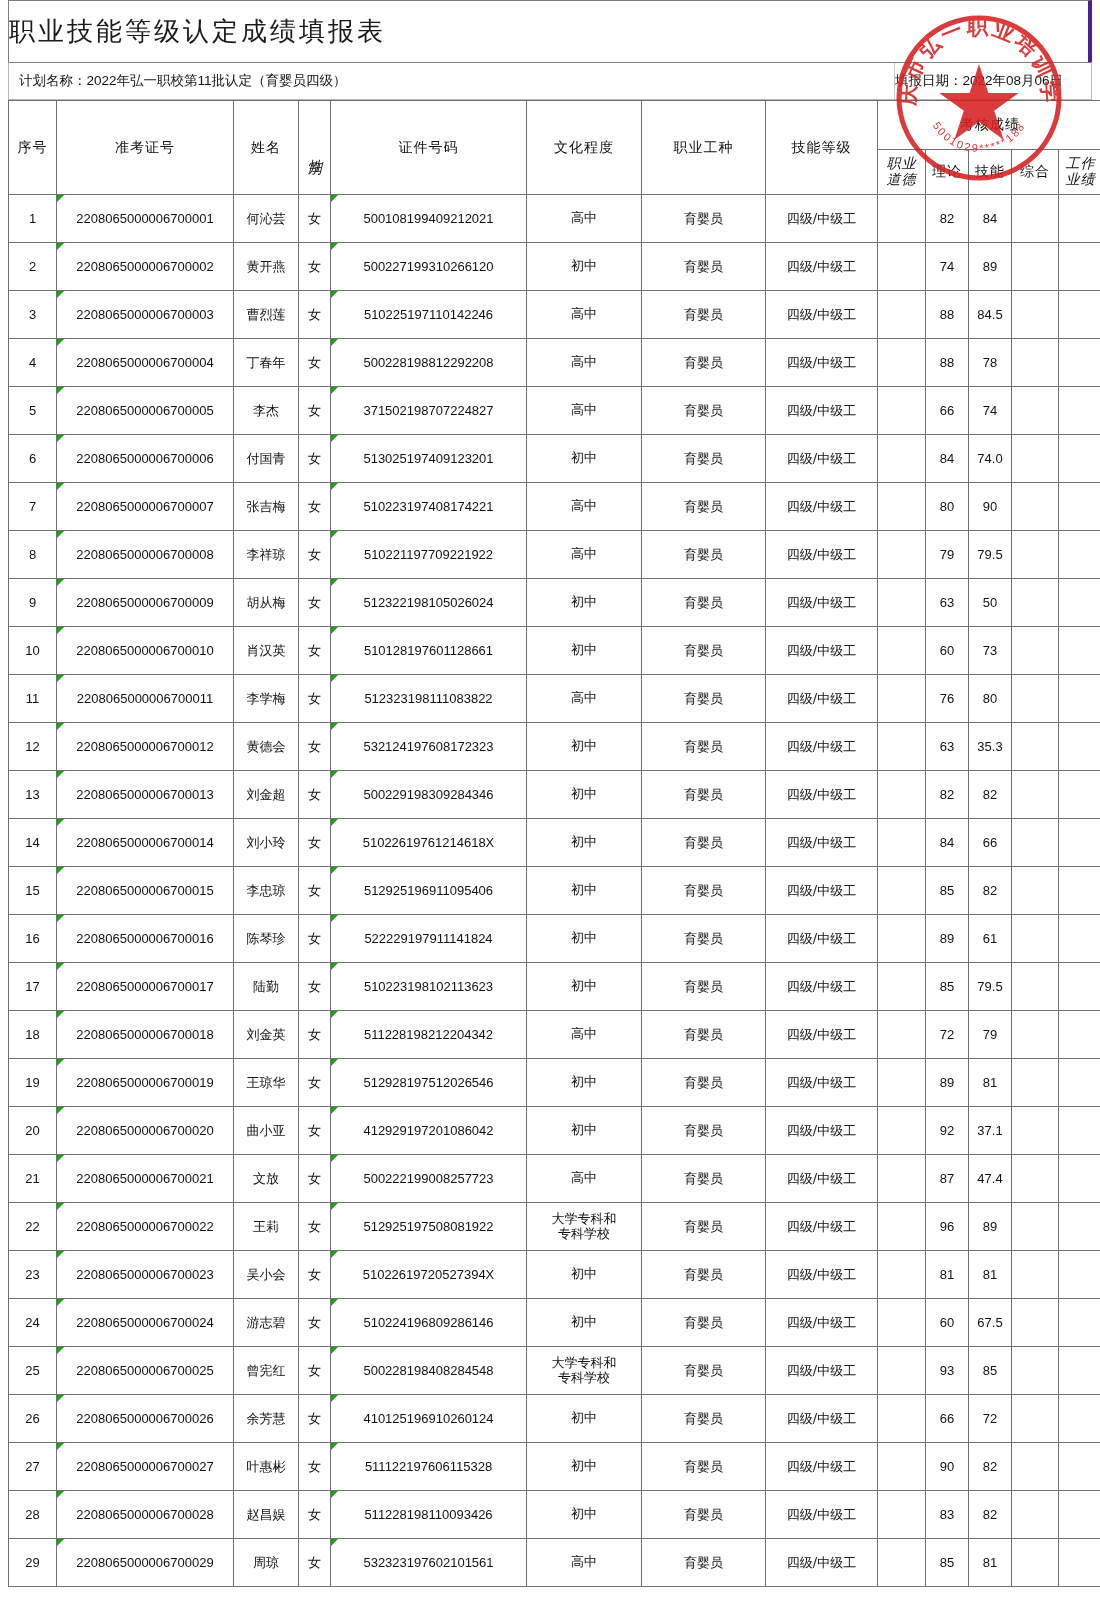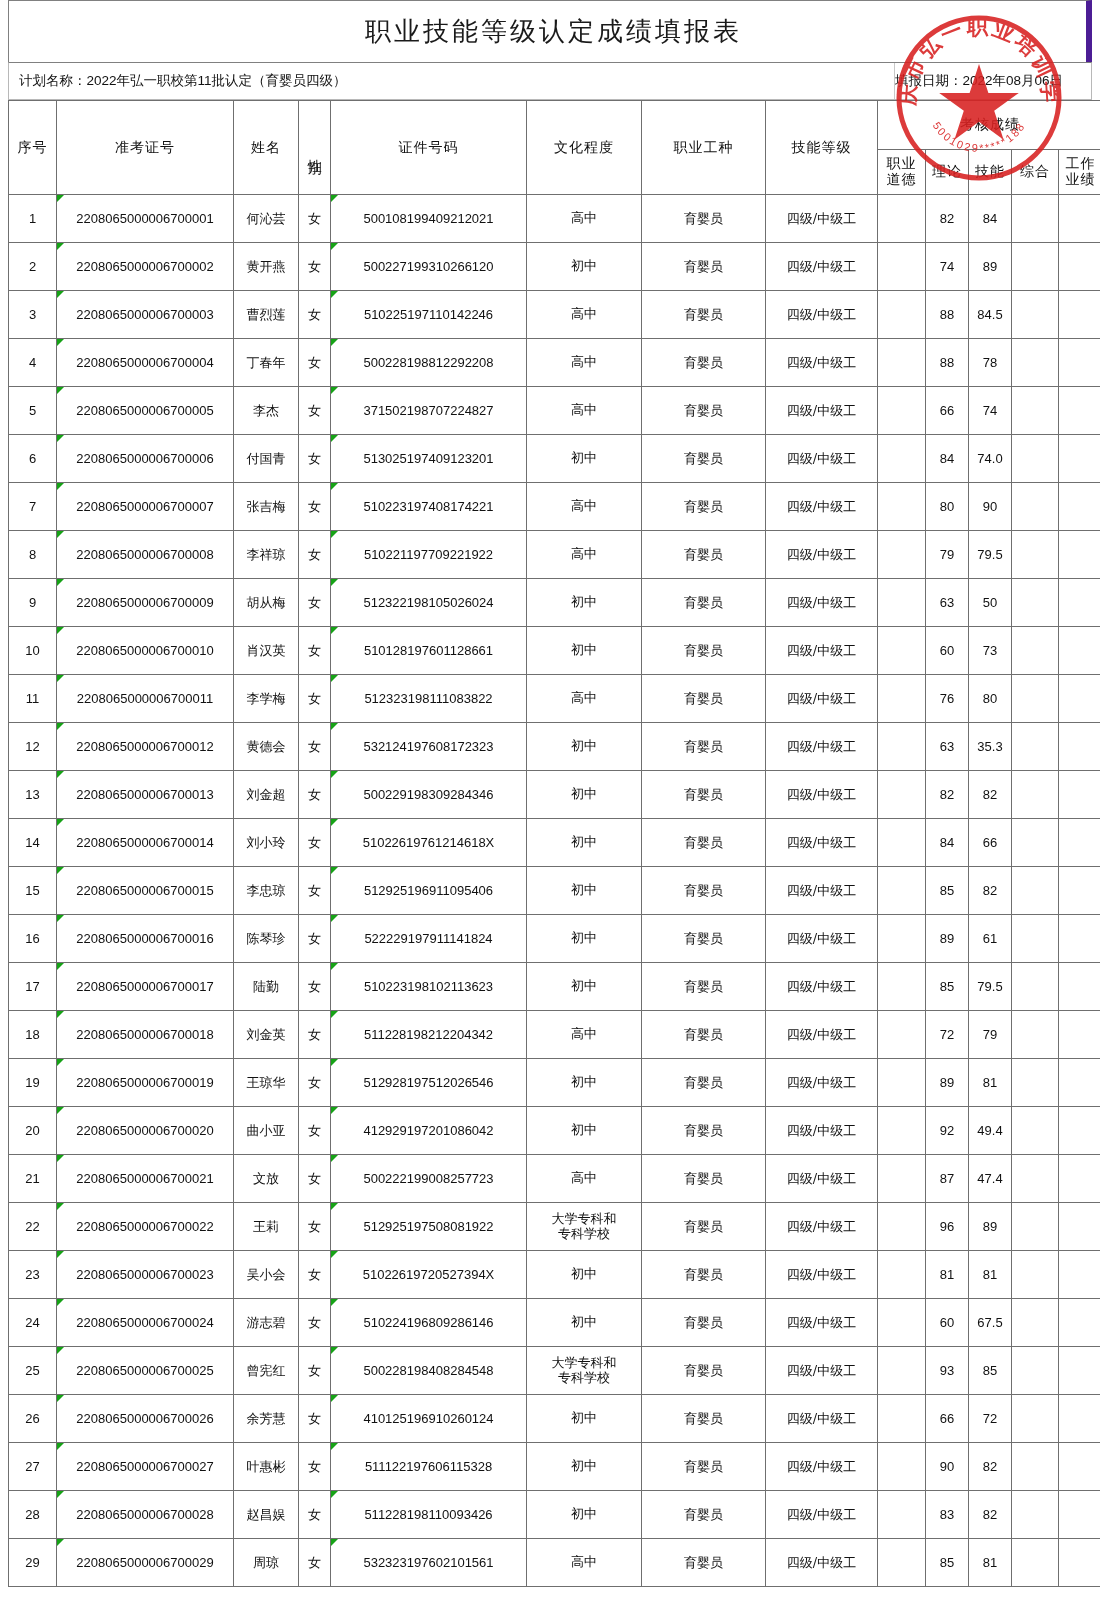--- a/index.html
+++ b/index.html
@@ -21,27 +21,25 @@
     width: 1100px;
     height: 1600px;
     box-sizing: border-box;
     padding: 0 8px;
   }
 
   
   .title-band {
     height: 62px;
     border-left: 1px solid #808080;
-    border-right: 6px solid #4c1d95;
+    border-right: 4px solid #4c1d95;
     border-top: 1px solid #808080;
     display: flex;
     align-items: center;
-    justify-content: center;
     box-sizing: border-box;
-    padding-left: 12px;
   }
   .doc-title {
     font-family: "DejaVu Serif", "Liberation Serif", serif;
     font-size: 26px;
     letter-spacing: 3px;
     font-weight: 500;
     color: #1a1a1a;
   }
 
   
@@ -95,21 +93,21 @@
   }
   table.grid th {
     font-weight: normal;
     font-family: "DejaVu Serif", "Liberation Serif", serif;
     font-size: 14px;
     letter-spacing: 1px;
   }
   .hdr-tall { height: 92px; }
   .hdr-top { height: 48px; }
   .hdr-sub { height: 44px; font-size: 12.5px; letter-spacing: 0px; }
-  .vert2 { line-height: 1.12; }
+  .vert2 { line-height: 1.12; font-style: italic; }
 
   td.row-cell { height: 47px; }
   td.name, td.edu, td.job, td.level, td.sex {
     font-family: "DejaVu Serif", "Liberation Serif", serif;
     font-size: 13.5px;
   }
   td.edu { font-size: 12.5px; line-height: 1.15; }
   td.level { font-size: 13px; }
   td.num, td.id, td.score {
     font-family: "Liberation Sans", "DejaVu Sans", sans-serif;
@@ -486,21 +484,21 @@
           <td class="row-cell seq">20</td>
           <td class="row-cell id tri">2208065000006700020</td>
           <td class="row-cell name">曲小亚</td>
           <td class="row-cell sex">女</td>
           <td class="row-cell id tri">412929197201086042</td>
           <td class="row-cell edu">初中</td>
           <td class="row-cell job">育婴员</td>
           <td class="row-cell level">四级/中级工</td>
           <td class="row-cell score"></td>
           <td class="row-cell score">92</td>
-          <td class="row-cell score">49.4</td>
+          <td class="row-cell score">37.1</td>
           <td class="row-cell score"></td>
           <td class="row-cell score"></td>
         </tr>
         <tr>
           <td class="row-cell seq">21</td>
           <td class="row-cell id tri">2208065000006700021</td>
           <td class="row-cell name">文放</td>
           <td class="row-cell sex">女</td>
           <td class="row-cell id tri">500222199008257723</td>
           <td class="row-cell edu">高中</td>

